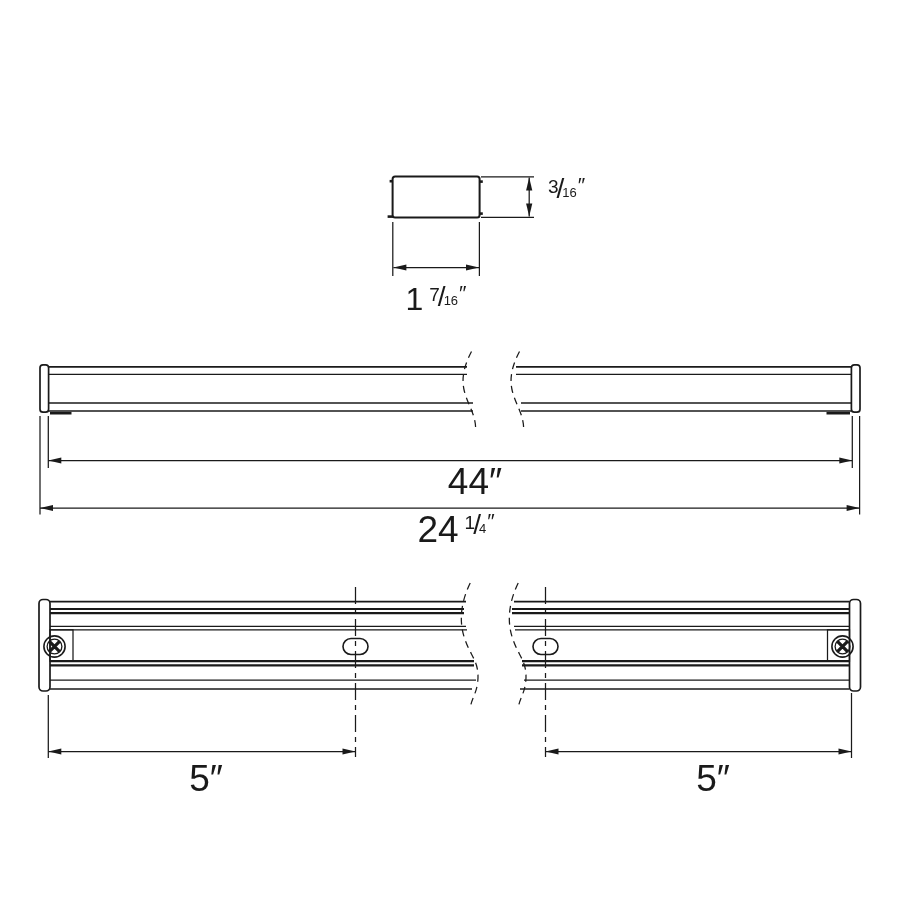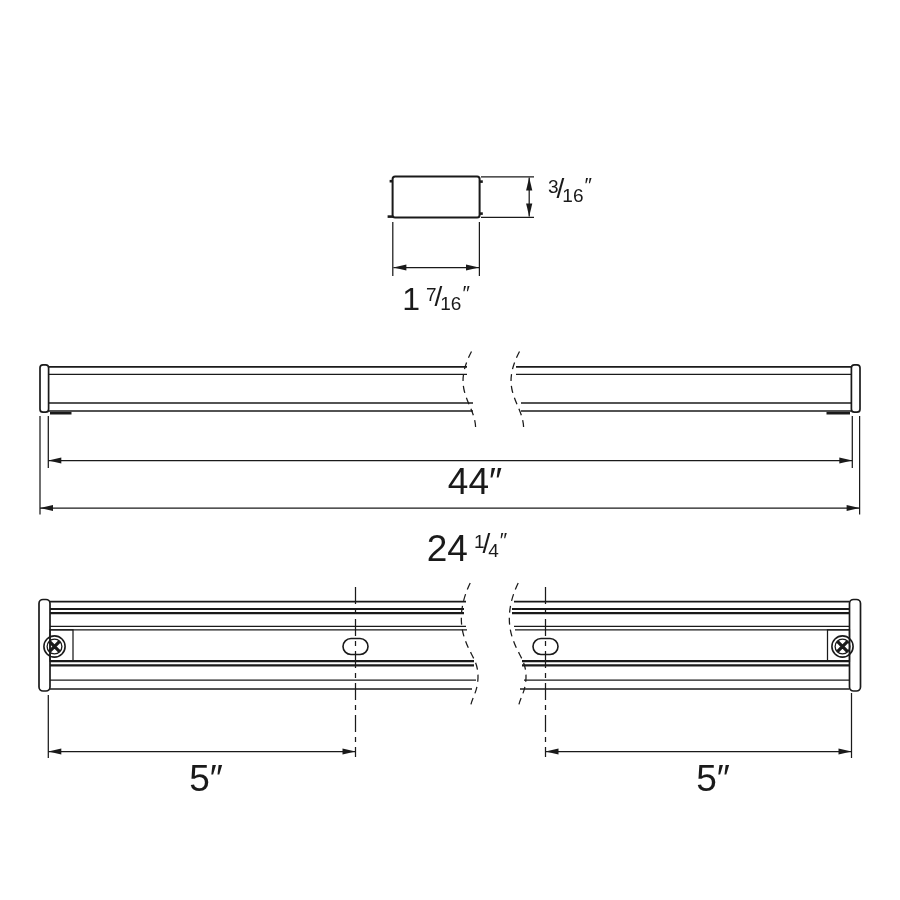--- a/index.html
+++ b/index.html
@@ -16,21 +16,21 @@
   .arrow{fill:#1a1a1a;stroke:none;}
   .tick{fill:#1a1a1a;stroke:none;}
   .dim-text{position:absolute;color:#1a1a1a;white-space:nowrap;display:flex;align-items:flex-start;}
   .center{transform:translateX(-50%);}
   .big{font-size:37px;line-height:1;}
   .whole{font-size:37px;line-height:1;}
   .whole-sm{font-size:32px;line-height:1;}
   .fr{display:flex;align-items:flex-start;margin-left:6px;}
   .fr-num{font-size:19px;line-height:1;margin-top:2px;}
   .fr-slash{font-size:28px;line-height:1;margin:0 -2px;}
-  .fr-den{font-size:19px;line-height:1;margin-top:11px;}
+  .fr-den{font-size:13px;line-height:1;margin-top:11px;}
   .fr-prime{font-size:21px;line-height:1;margin-top:-1px;margin-left:1px;}
 </style>
 </head>
 <body>
 
 <div id="stage">
 
   <svg id="drawing" width="900" height="900" viewBox="0 0 900 900">
 
     <g>
@@ -166,21 +166,21 @@
       <span class="fr-slash">/</span>
       <span class="fr-den">16</span>
       <span class="fr-prime">″</span>
     </span>
   </div>
 
   <div class="dim-text center big" style="left:475px;top:463px;">
     <span>44″</span>
   </div>
 
-  <div class="dim-text center" style="left:467px;top:511px;margin-top:19px;">
+  <div class="dim-text center" style="left:456px;top:511px;">
     <span class="whole">24</span>
     <span class="fr">
       <span class="fr-num">1</span>
       <span class="fr-slash">/</span>
       <span class="fr-den">4</span>
       <span class="fr-prime">″</span>
     </span>
   </div>
 
   <div class="dim-text center big" style="left:206px;top:760px;">

